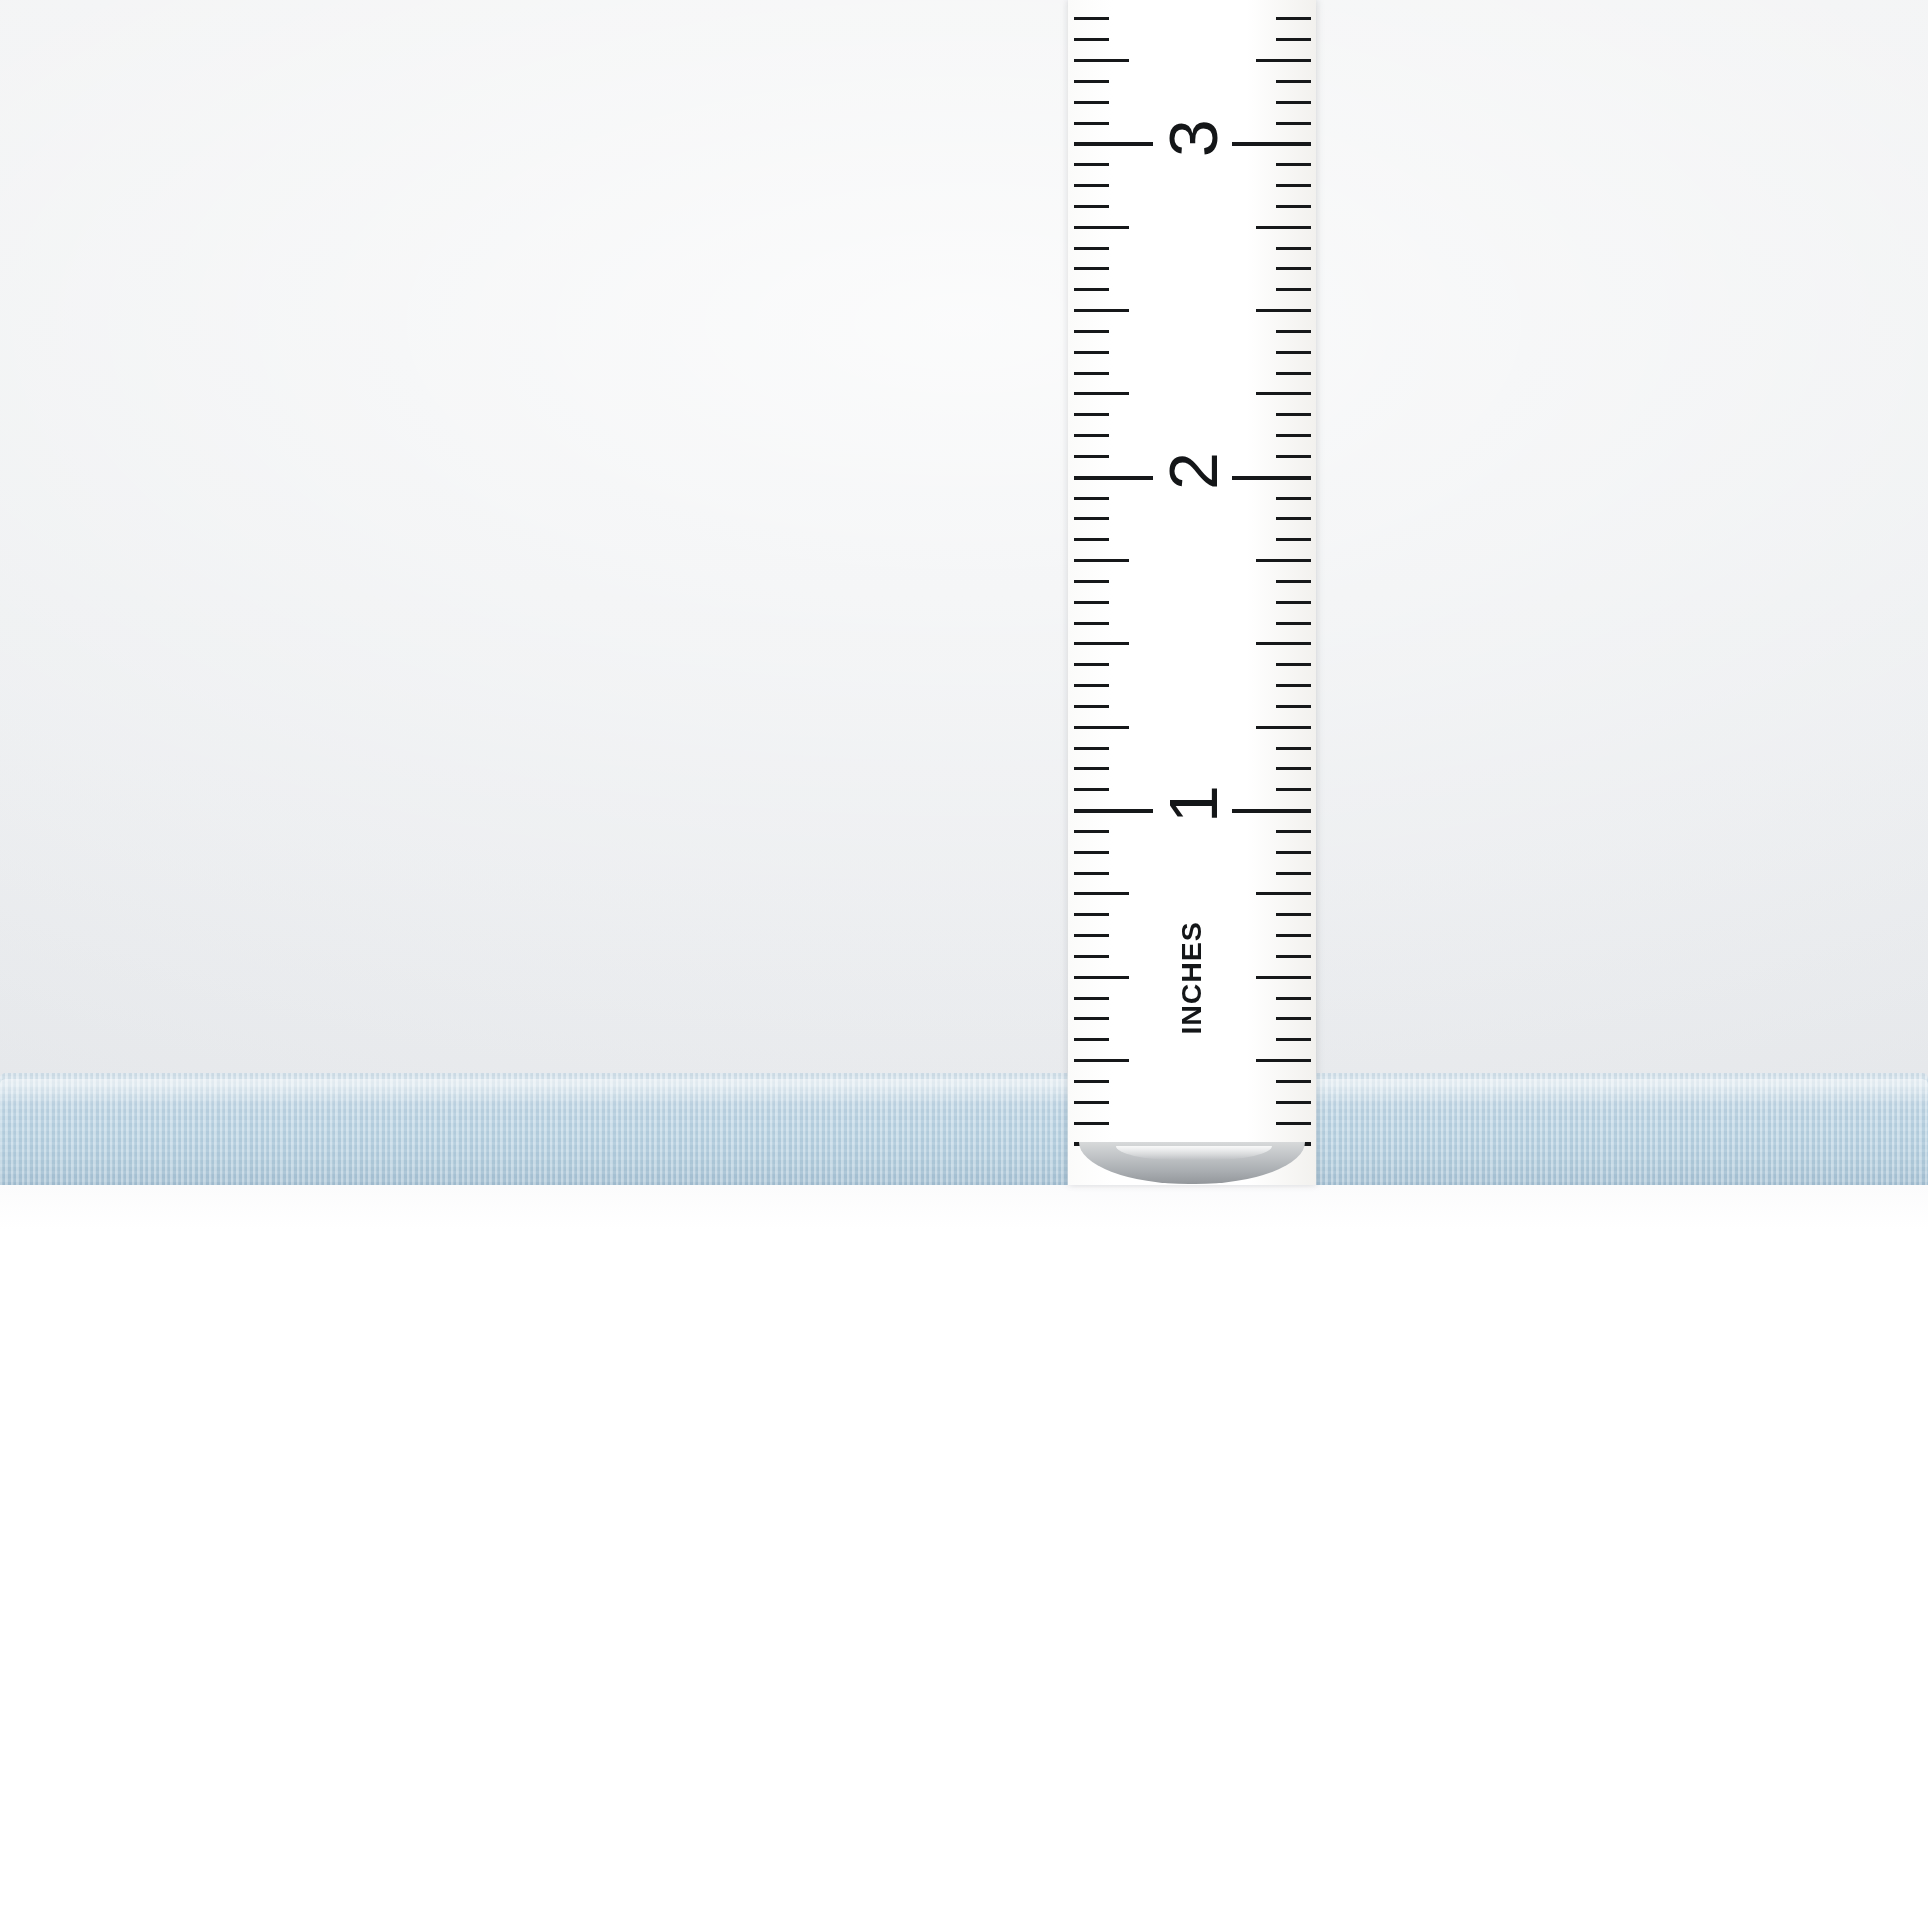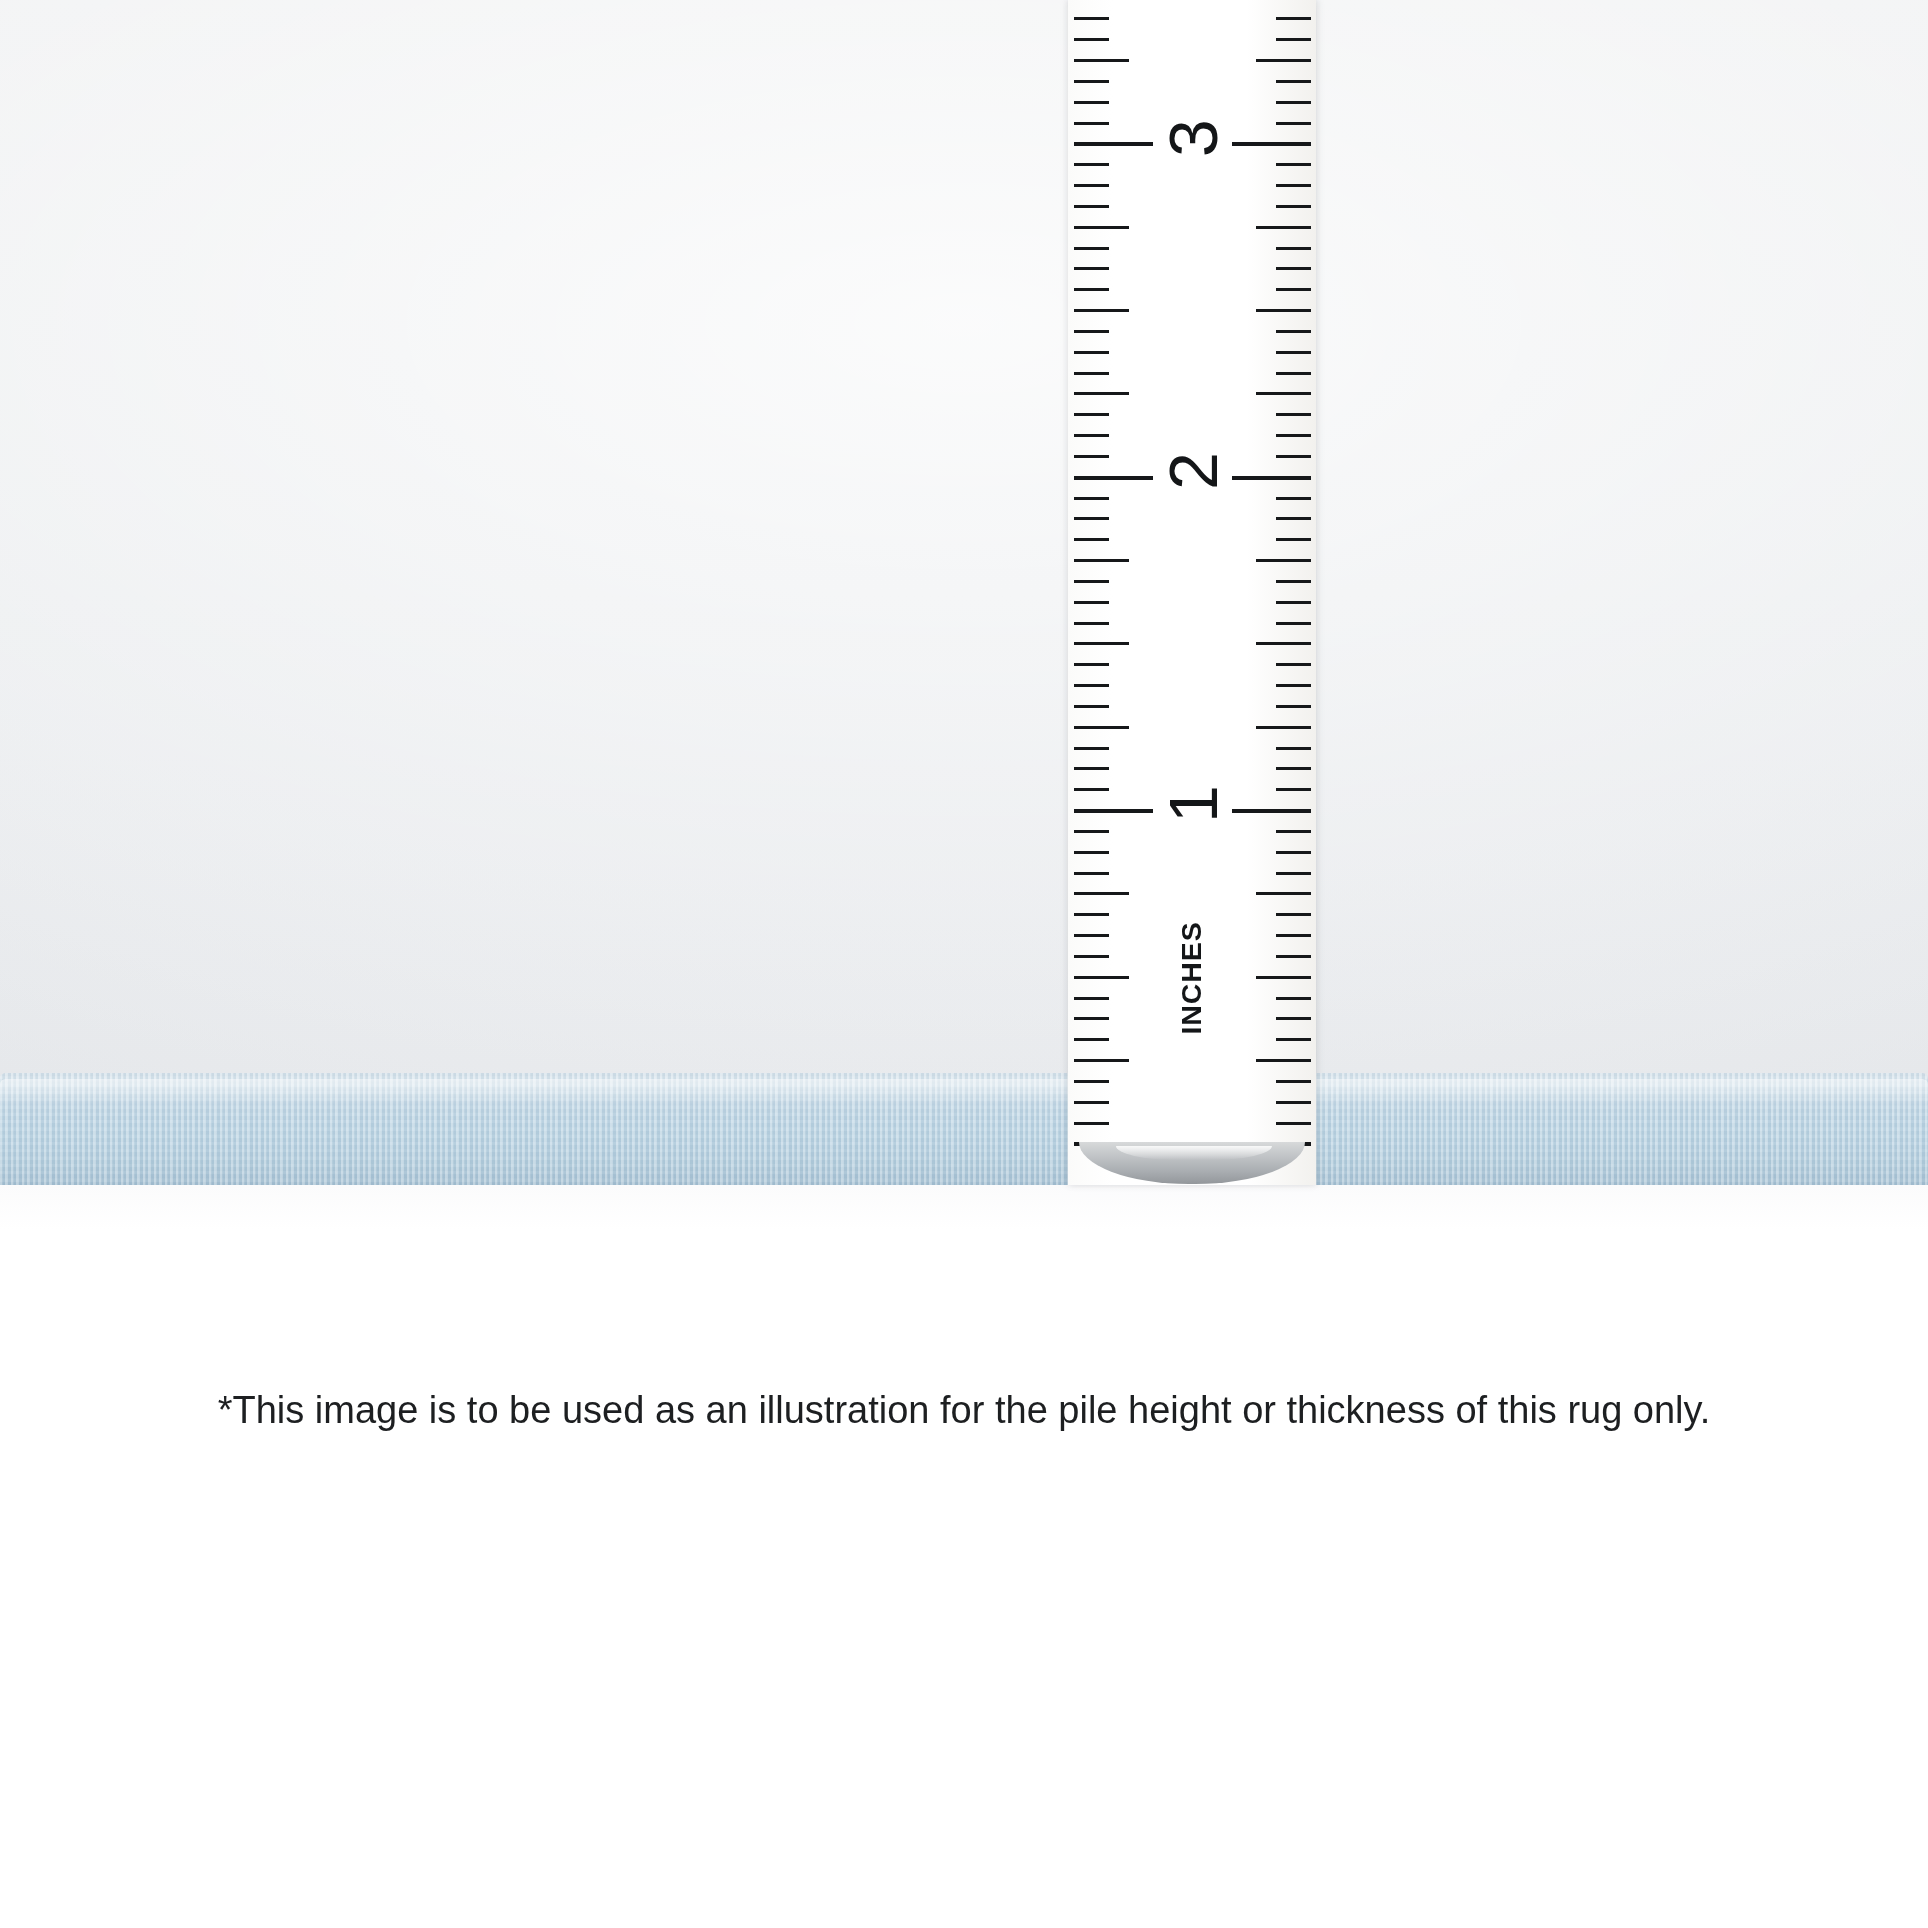--- a/index.html
+++ b/index.html
@@ -364,17 +364,16 @@
 
     <div class="ruler-tip">
       <div class="ruler-tip-metal">
         <div class="ruler-tip-shine"></div>
       </div>
     </div>
 
   </div>
 
   <div class="caption">
-    <span class="line">*This image is to be used as an illustration for the pile height or thickness of this rug only.</span>
   </div>
 
 </div>
 
 
 </body></html>

